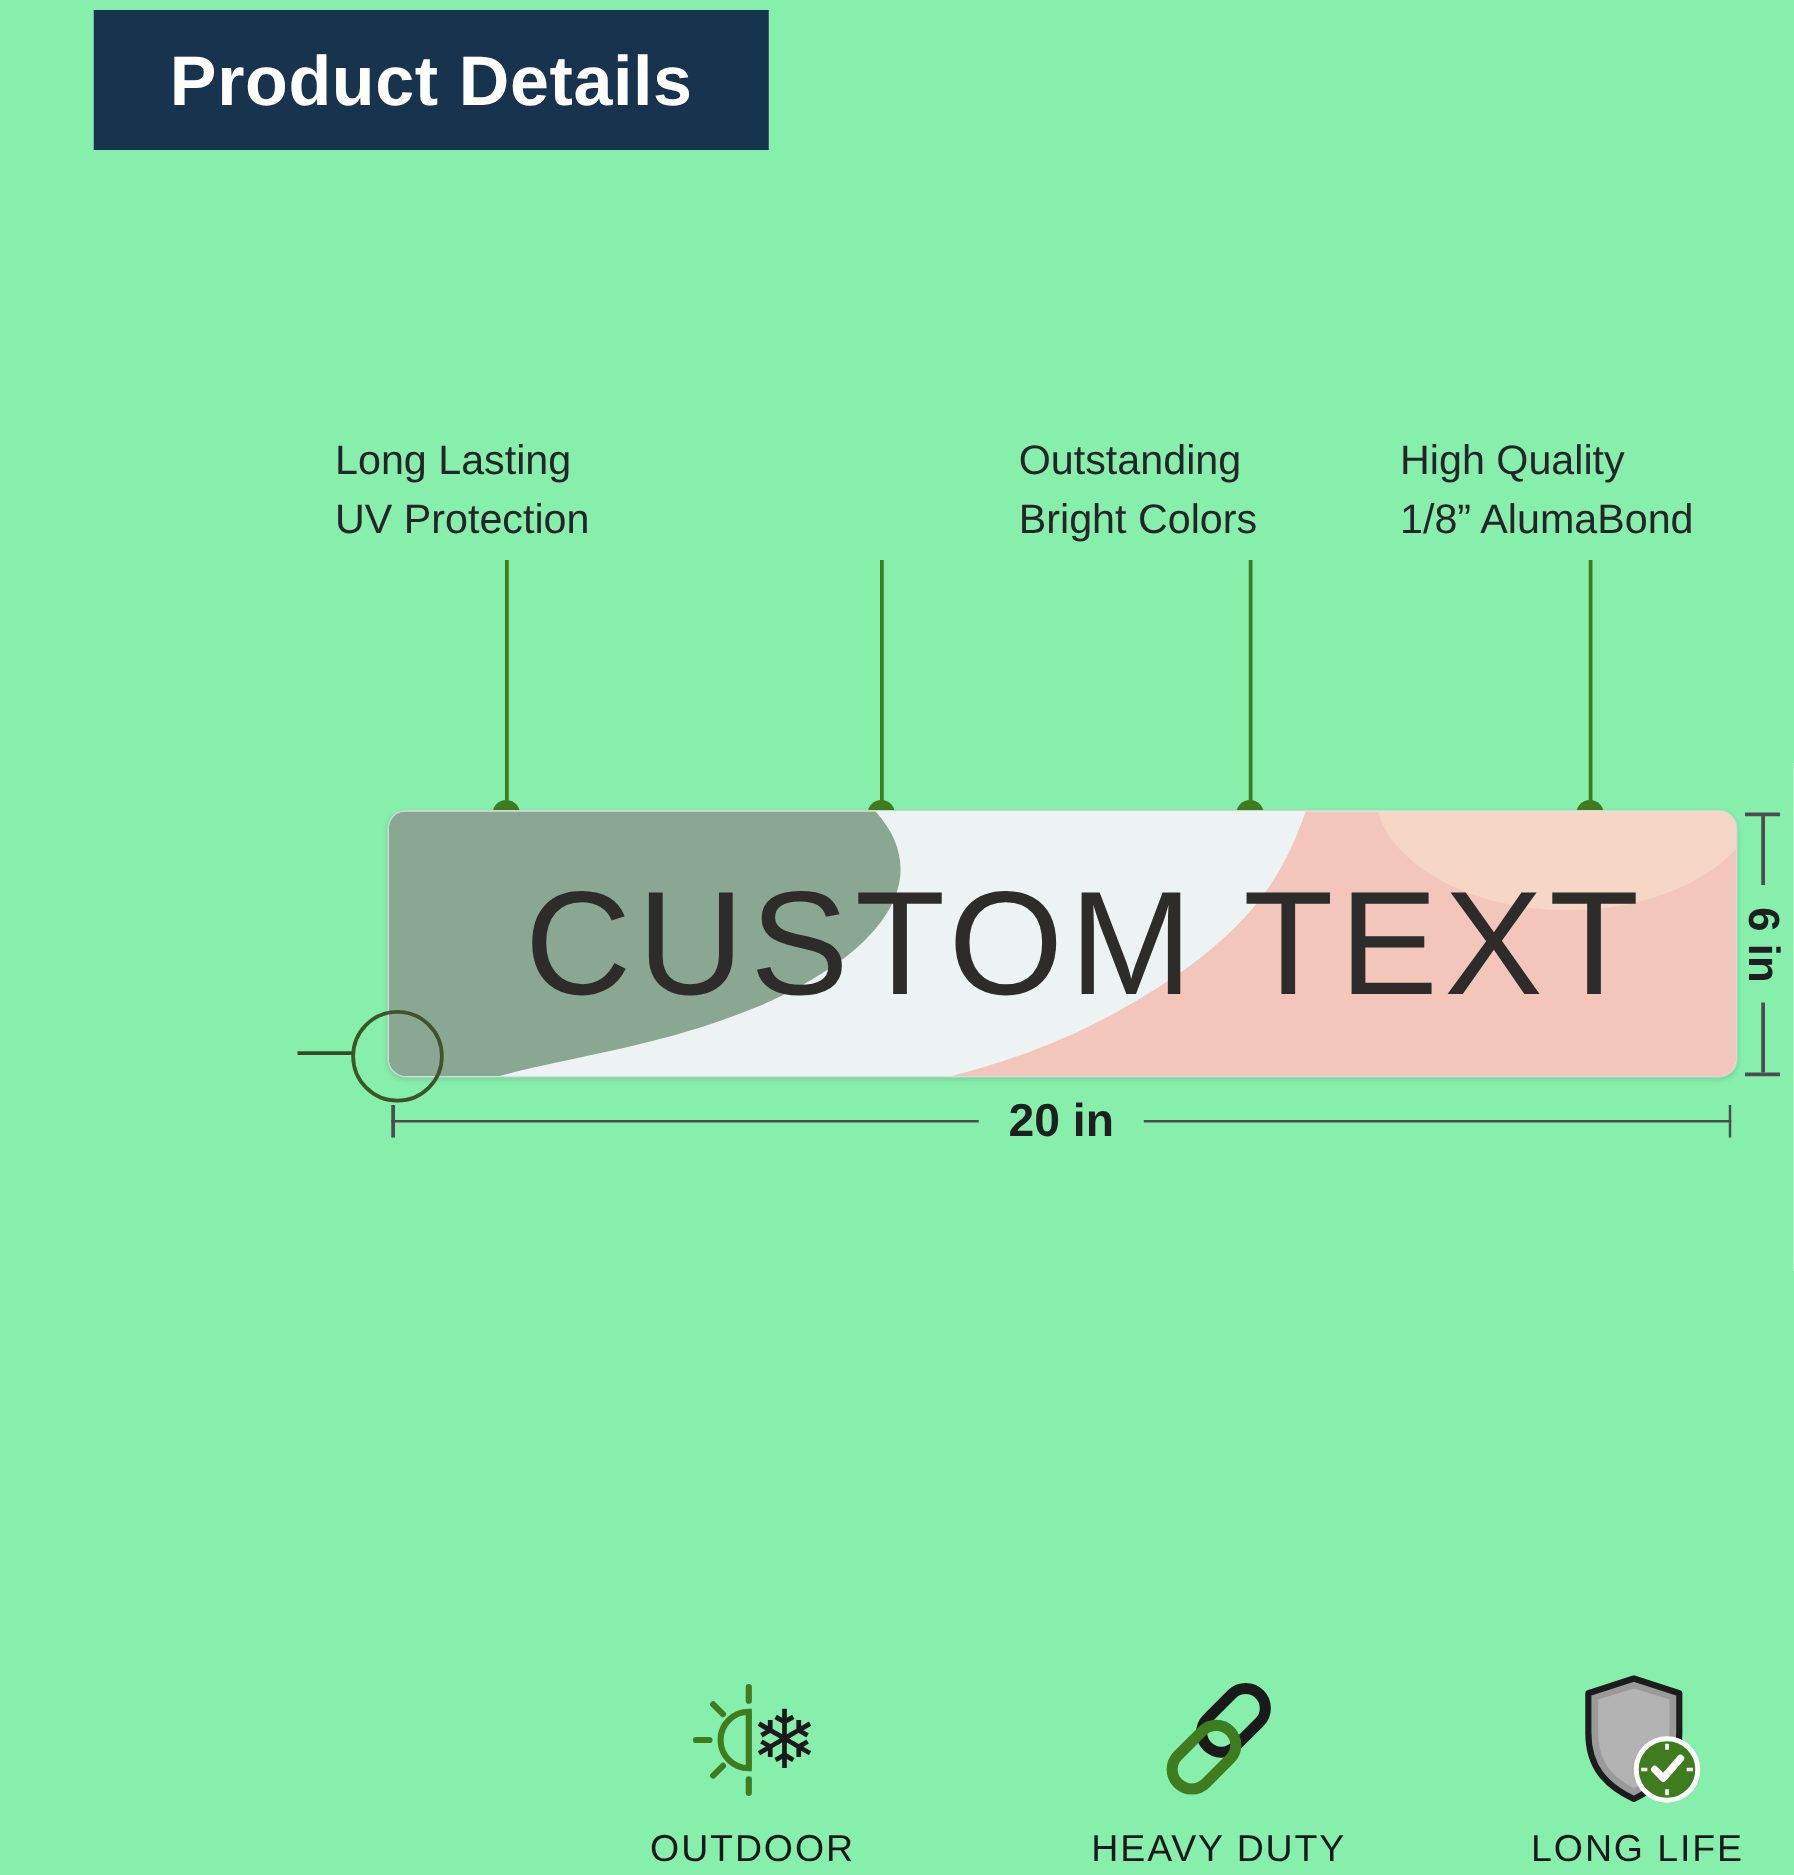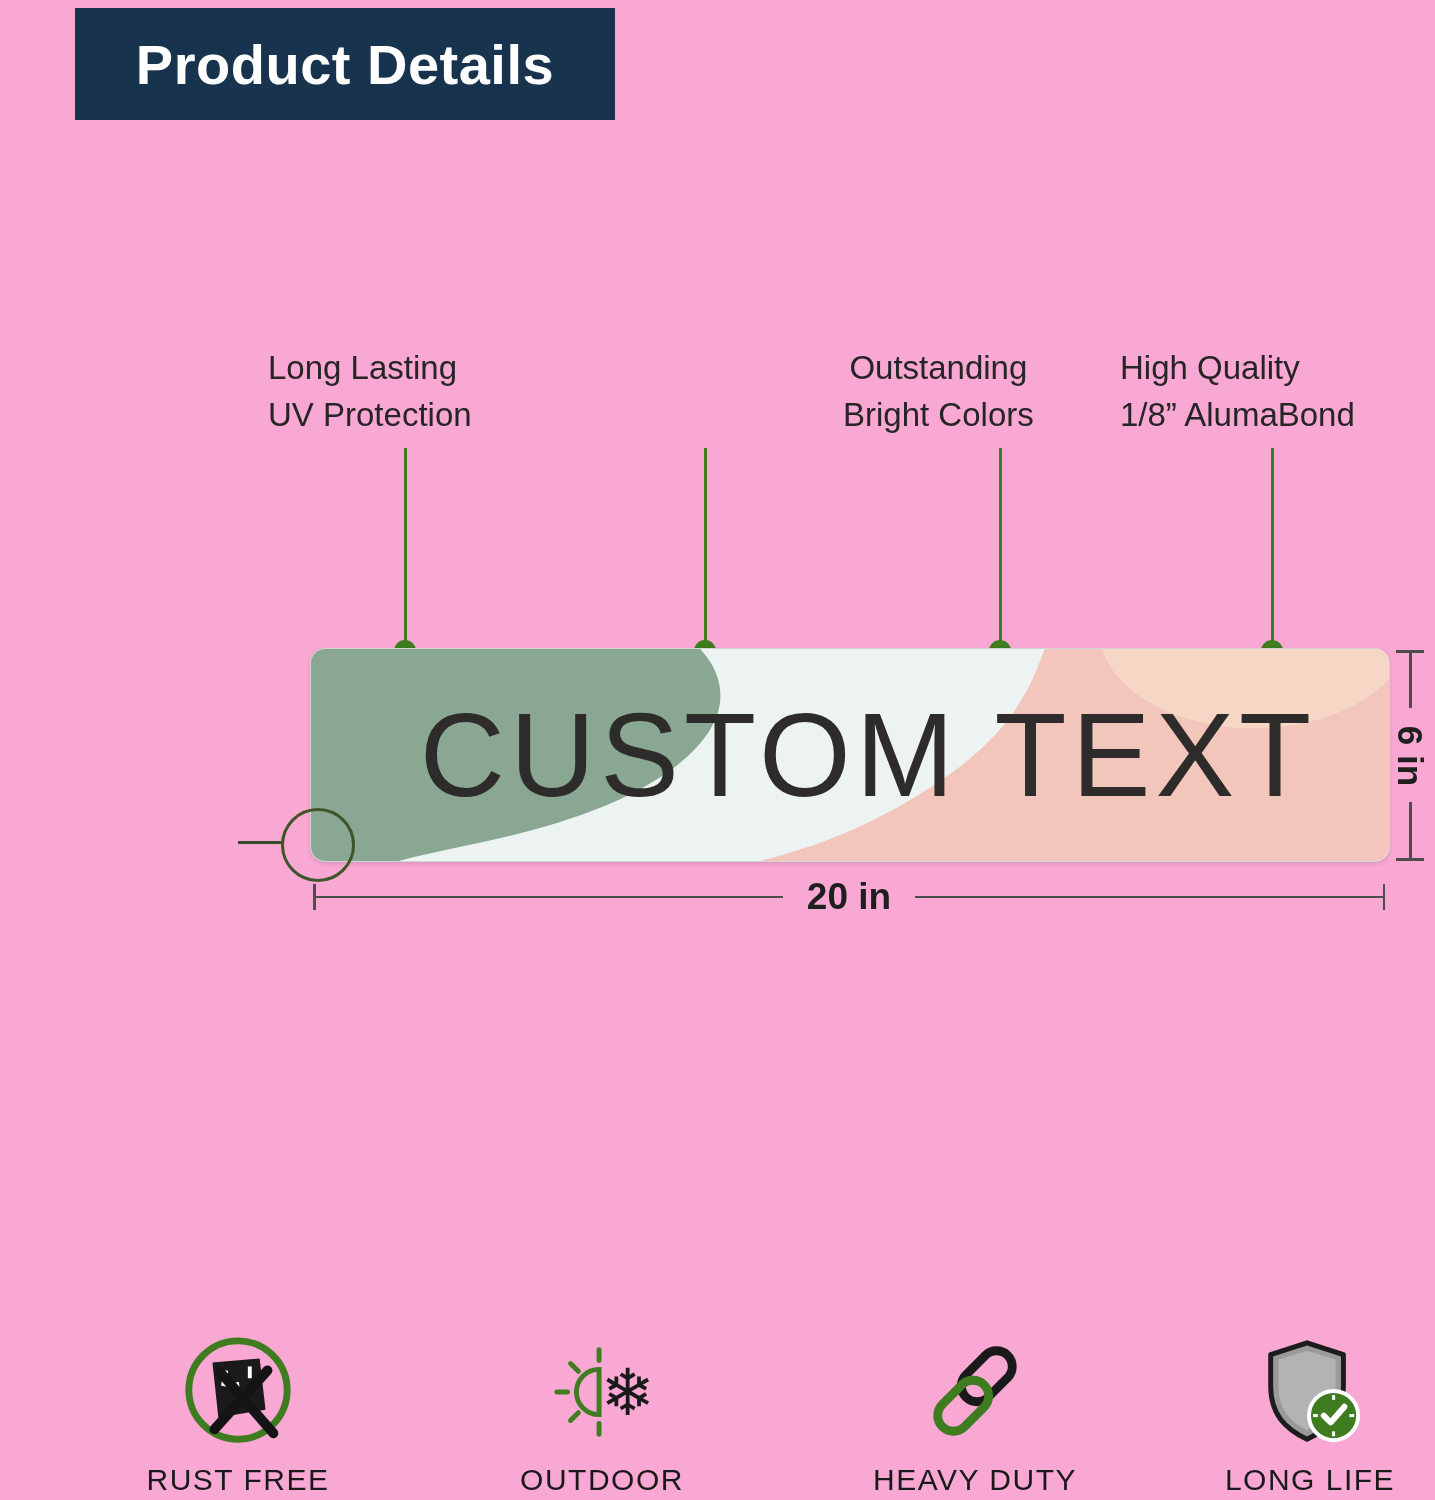--- a/index.html
+++ b/index.html
@@ -1,31 +1,31 @@
 <!DOCTYPE html>
 <html style="--navy: #17334E; --green: #3E7C1F; --ink: #1A1A1A; --sage: #8AA794; --pink: #F3C6BB; --peach: #F8DFC9; --signbg: #EDF3F2; --sign_text: #2E2C2B;"><head>
 <meta charset="utf-8">
 <style>
   html,body{margin:0;padding:0;background:#fff;}
   .canvas{
-    position:relative;width:1435px;height:1500px;background:#f9a8d4;overflow:hidden;
+    position:relative;width:1435px;height:1500px;background:#86efac;overflow:hidden;
     font-family:"Liberation Sans", sans-serif;color:#252525;
   }
   
   .header{
     position:absolute;left:75px;top:8px;width:540px;height:112px;
     background:var(--navy);display:flex;align-items:center;justify-content:center;
   }
   .header span{color:#fff;font-size:56px;font-weight:bold;letter-spacing:.5px;}
 
   
   .callout{position:absolute;font-size:33px;line-height:1.42;white-space:pre-line;color:#252525;}
   .callout-1{left:268px;top:345px;}
   .callout-2{left:568px;top:345px;}
-  .callout-3{left:843px;top:345px;text-align:center;}
+  .callout-3{left:815px;top:345px;}
   .callout-4{left:1120px;top:345px;}
 
   .vline{position:absolute;width:3px;background:var(--green);}
   .vline-1{left:404px;top:448px;height:202px;}
   .vline-2{left:704px;top:448px;height:202px;}
   .vline-3{left:999px;top:448px;height:202px;}
   .vline-4{left:1271px;top:448px;height:202px;}
   .dot{position:absolute;width:22px;height:22px;border-radius:50%;background:var(--green);}
   .dot-1{left:394px;top:640px;}
   .dot-2{left:694px;top:640px;}
@@ -134,31 +134,20 @@
     <span class="lbl">20 in</span>
     <span class="bar"></span>
   </div>
 
   <div class="hseg tick-t"></div>
   <div class="hseg tick-b"></div>
   <div class="hseg vstub-t"></div>
   <div class="hseg vstub-b"></div>
   <div class="dim-h-label">6 in</div>
 
-  <div class="feature feature-1">
-    <svg width="118" height="118" viewBox="0 0 120 120">
-      <circle cx="60" cy="58" r="50" class="sg" fill="none" stroke-width="7"></circle>
-      <path d="M34,30 L82,26 L88,78 L40,86 Z" class="fi"></path>
-      <rect x="44" y="38" width="5" height="16" fill="#fff" transform="rotate(8 46 46)"></rect>
-      <rect x="58" y="50" width="4" height="20" fill="#fff" transform="rotate(-6 60 60)"></rect>
-      <rect x="70" y="34" width="4" height="12" fill="#fff"></rect>
-      <path d="M42,40 L96,102 M90,38 L36,98" stroke="#141414" stroke-width="10" fill="none" stroke-linecap="round"></path>
-    </svg>
-    <span class="flabel">RUST FREE</span>
-  </div>
 
   <div class="feature feature-2">
     <svg width="118" height="118" viewBox="0 0 120 120">
       <g class="sg" stroke-width="5" stroke-linecap="round" fill="none">
         <path d="M57,37 A23,23 0 0 0 57,83 Z"></path>
         <line x1="57" y1="28" x2="57" y2="17"></line>
         <line x1="36" y1="39" x2="28" y2="31"></line>
         <line x1="25" y1="60" x2="14" y2="60"></line>
         <line x1="36" y1="81" x2="28" y2="89"></line>
         <line x1="57" y1="92" x2="57" y2="103"></line>

